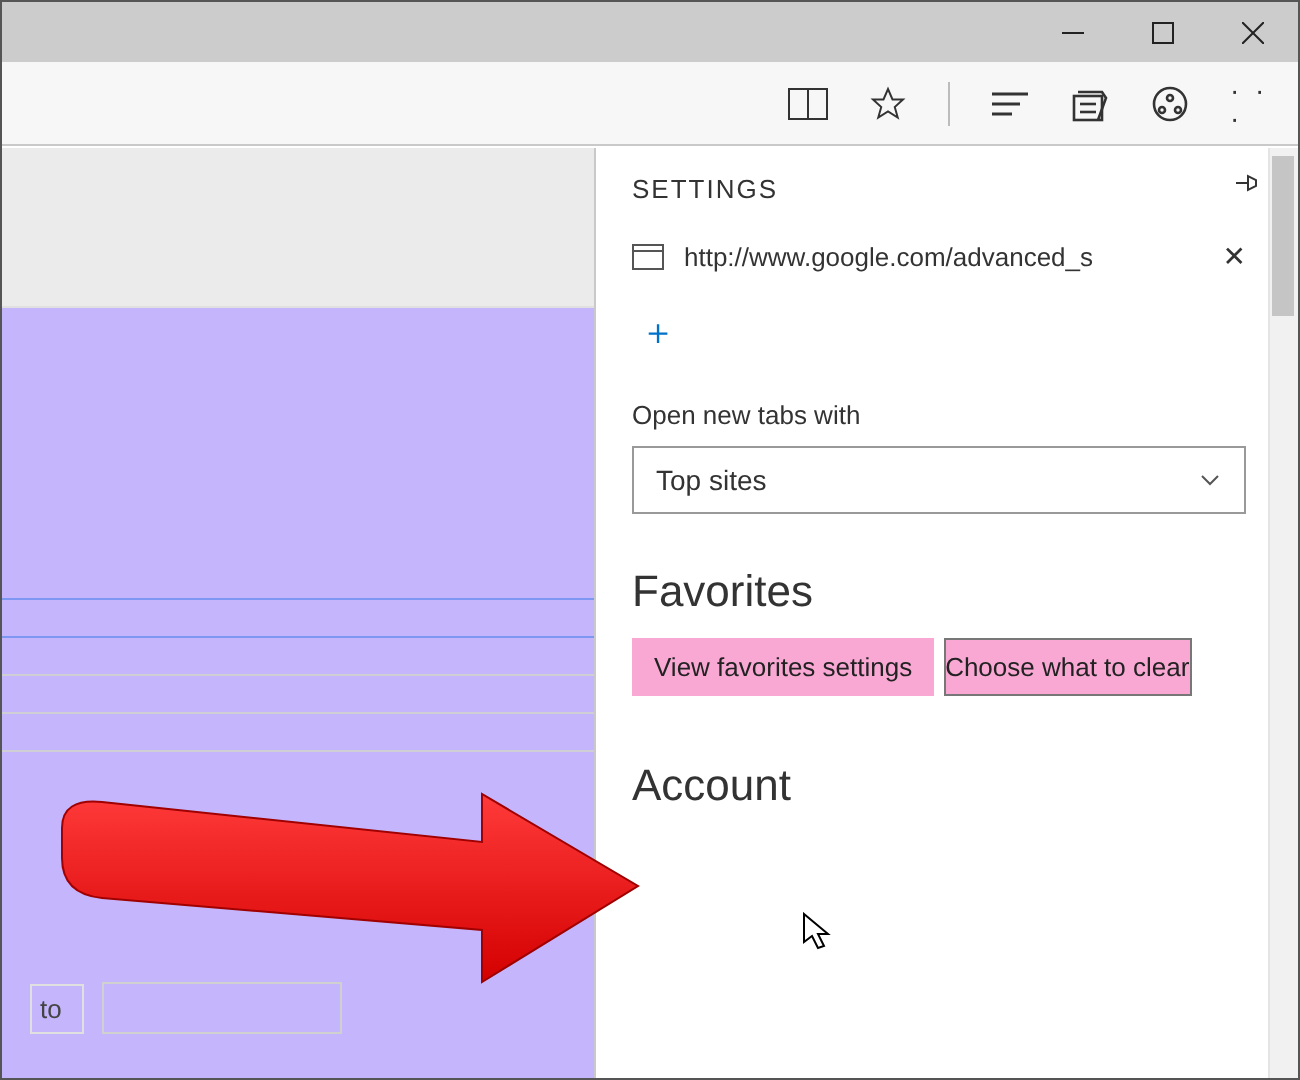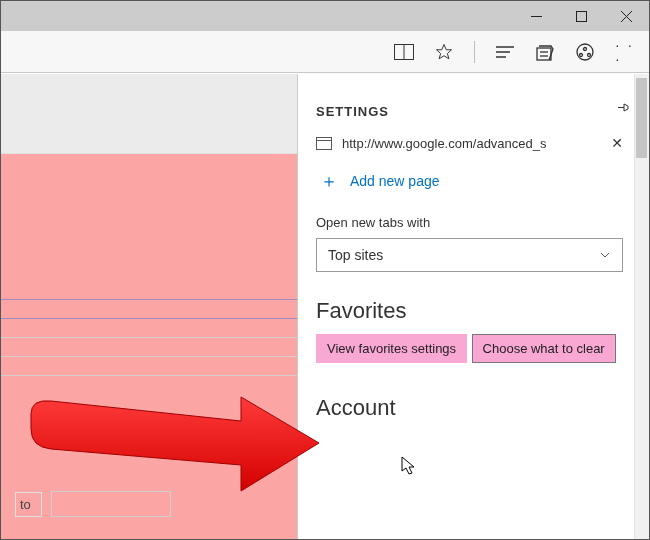--- a/index.html
+++ b/index.html
@@ -9,51 +9,51 @@
   .titlebar .btn { width: 45px; display: flex; align-items: center; justify-content: center; font-size: 12px; color: #222; }
   .titlebar .btn svg { stroke: #222; }
 
   .toolbar { height: 42px; background: #f7f7f7; border-bottom: 1px solid #c9c9c9; display: flex; justify-content: flex-end; align-items: center; padding-right: 14px; gap: 20px; }
   .toolbar .sep { width: 1px; height: 22px; background: #bcbcbc; }
   .toolbar .icn { width: 20px; height: 20px; display: flex; align-items: center; justify-content: center; color: #333; }
   .toolbar .icn svg { stroke: #333; }
   .dots { letter-spacing: 2px; font-size: 14px; line-height: 1; }
 
   .content { position: absolute; top: 73px; left: 0; right: 0; bottom: 0; display: flex; }
-  .main { flex: 1; position: relative; background: #fca5a5; overflow: hidden; }
+  .main { flex: 1; position: relative; background: #c4b5fd; overflow: hidden; }
   .mainhdr { height: 80px; background: #ebebeb; border-bottom: 1px solid #e0e0e0; }
   .faintlines { position: absolute; left: 0; right: 0; }
   .faintlines .l { height: 1px; background: #2a73e4; opacity: .45; margin-bottom: 18px; }
   .faintlines .l.g { background: #d0d0d0; opacity: .9; }
   .toLabel { position: absolute; left: 14px; bottom: 22px; font-size: 13px; color: #444; border: 1px solid #e0e0e0; padding: 4px 10px 4px 4px; }
   .toBox { position: absolute; left: 50px; bottom: 22px; width: 120px; height: 26px; border: 1px solid #d0d0d0; }
 
   .panel { width: 352px; border-left: 1px solid #c9c9c9; position: relative; display: flex; flex-direction: column; }
-  .panelhdr { display: flex; align-items: flex-end; justify-content: space-between; padding: 26px 18px 10px 18px; font-weight: bold; }
+  .panelhdr { display: flex; align-items: center; justify-content: space-between; padding: 10px 18px 10px 18px; }
   .panelhdr .title { font-size: 13px; letter-spacing: 1px; color: #333; }
   .panelbody { position: relative; padding: 2px 12px 0 18px; flex: 1; overflow: hidden; }
   .scrollbar { position: absolute; right: 0; top: 0; bottom: 0; width: 15px; background: #f1f1f1; border-left: 1px solid #e4e4e4; }
   .thumb { position: absolute; right: 2px; top: 4px; width: 11px; height: 80px; background: #c5c5c5; }
 
   .urlrow { display: flex; align-items: center; gap: 10px; height: 24px; margin-bottom: 14px; padding-right: 14px; }
   .urlrow .url { font-size: 13px; color: #333; white-space: nowrap; overflow: hidden; }
   .urlrow .x { font-size: 14px; color: #333; margin-left: auto; }
   .pageicon { width: 16px; height: 13px; border: 1px solid #555; position: relative; flex-shrink: 0; }
   .pageicon:before { content: ""; position: absolute; top: 2px; left: 0; right: 0; height: 1px; background: #555; }
 
   .addrow { display: flex; align-items: center; gap: 12px; color: #0072c9; font-size: 14px; margin-bottom: 22px; margin-left: 4px; }
   .addrow .plus { font-size: 18px; font-weight: 300; }
 
   .label { font-size: 13px; color: #333; margin-bottom: 8px; }
   .select { border: 1px solid #999; height: 34px; display: flex; align-items: center; justify-content: space-between; padding: 0 11px; font-size: 14px; color: #333; margin-bottom: 26px; margin-right: 14px; }
   .chev { width: 12px; height: 12px; }
 
   .sectitle { font-size: 22px; color: #333; margin-bottom: 10px; }
   .greybtn { display: inline-block; background: #f9a8d4; font-size: 13px; color: #222; padding: 7px 11px; margin-bottom: 28px; }
-  .greybtn.framed { border: 1px solid #777; padding: 6px 10px; }
+  .greybtn.framed { border: 1px solid #777; padding: 6px 0; }
 
   .arrow { position: absolute; pointer-events: none; z-index: 50; }
   .cursor { position: absolute; left: 400px; top: 455px; z-index: 60; pointer-events: none; }
 </style>
 </head>
 <body>
 
 <div class="titlebar">
   <div class="btn">
     <svg width="11" height="11" viewBox="0 0 11 11" fill="none">
@@ -138,21 +138,20 @@
 
     <div class="panelbody">
       <div class="urlrow">
         <span class="pageicon"></span>
         <span class="url">http://www.google.com/advanced_s</span>
         <span class="x">✕</span>
       </div>
 
       <div class="addrow">
         <span class="plus">＋</span>
-        <span>Add new page</span>
       </div>
 
       <div class="label">Open new tabs with</div>
       <div class="select">
         <span>Top sites</span>
         <svg class="chev" viewBox="0 0 12 12" fill="none" stroke="#555" stroke-width="1">
             <polyline points="2,4 6,8 10,4"></polyline>
           </svg>
       </div>
 

